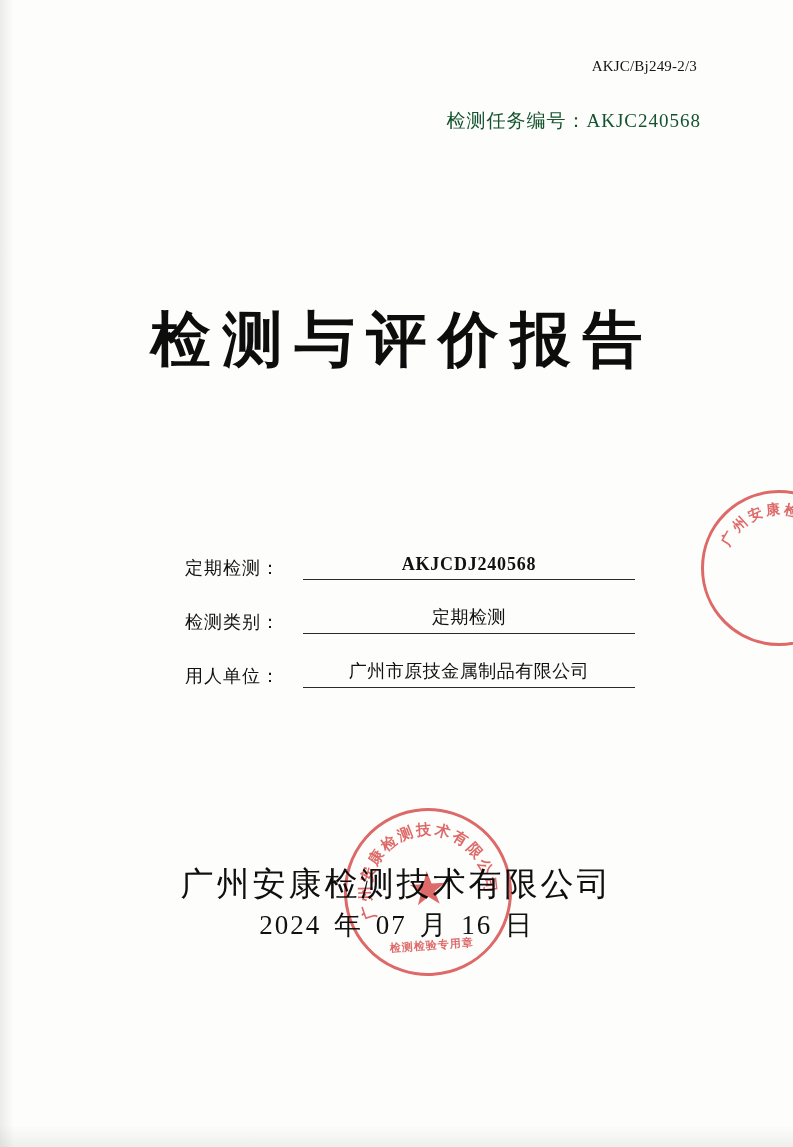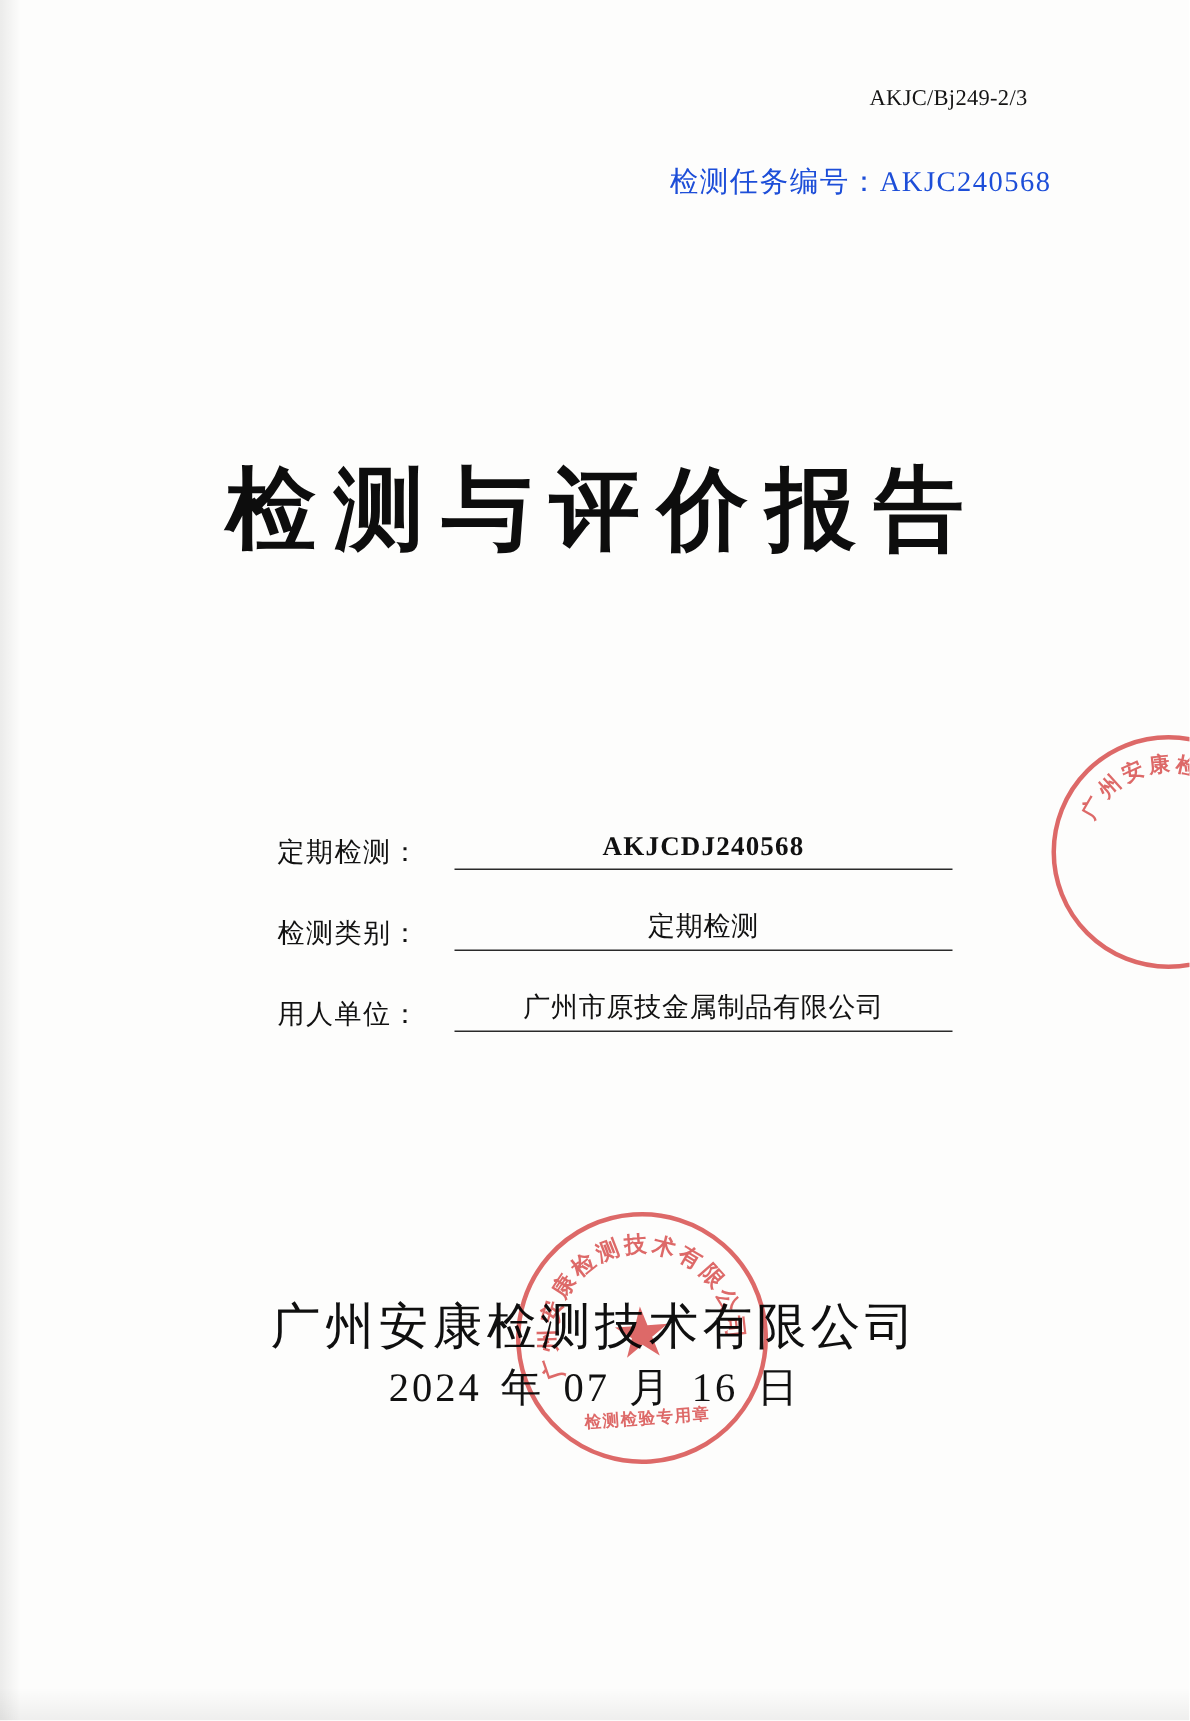--- a/index.html
+++ b/index.html
@@ -34,34 +34,34 @@
     position: absolute;
     left: 0; right: 0; bottom: 0;
     height: 22px;
     background: linear-gradient(to top, rgba(0,0,0,0.06), rgba(0,0,0,0));
     pointer-events: none;
   }
 
   .doc-code {
     position: absolute;
     top: 58px;
-    right: 108px;
+    right: 96px;
     font-family: "Liberation Serif", serif;
     font-size: 15px;
     letter-spacing: 0.2px;
     color: #141414;
   }
 
   .task-no {
     position: absolute;
     top: 108px;
     right: 92px;
     font-family: "Liberation Serif", serif;
     font-size: 19px;
-    color: #1d4ed8;
+    color: #14532d;
     letter-spacing: 1px;
   }
 
   .main-title {
     position: absolute;
     top: 300px;
     left: 0;
     right: 0;
     text-align: center;
     font-family: "Liberation Serif", serif;

